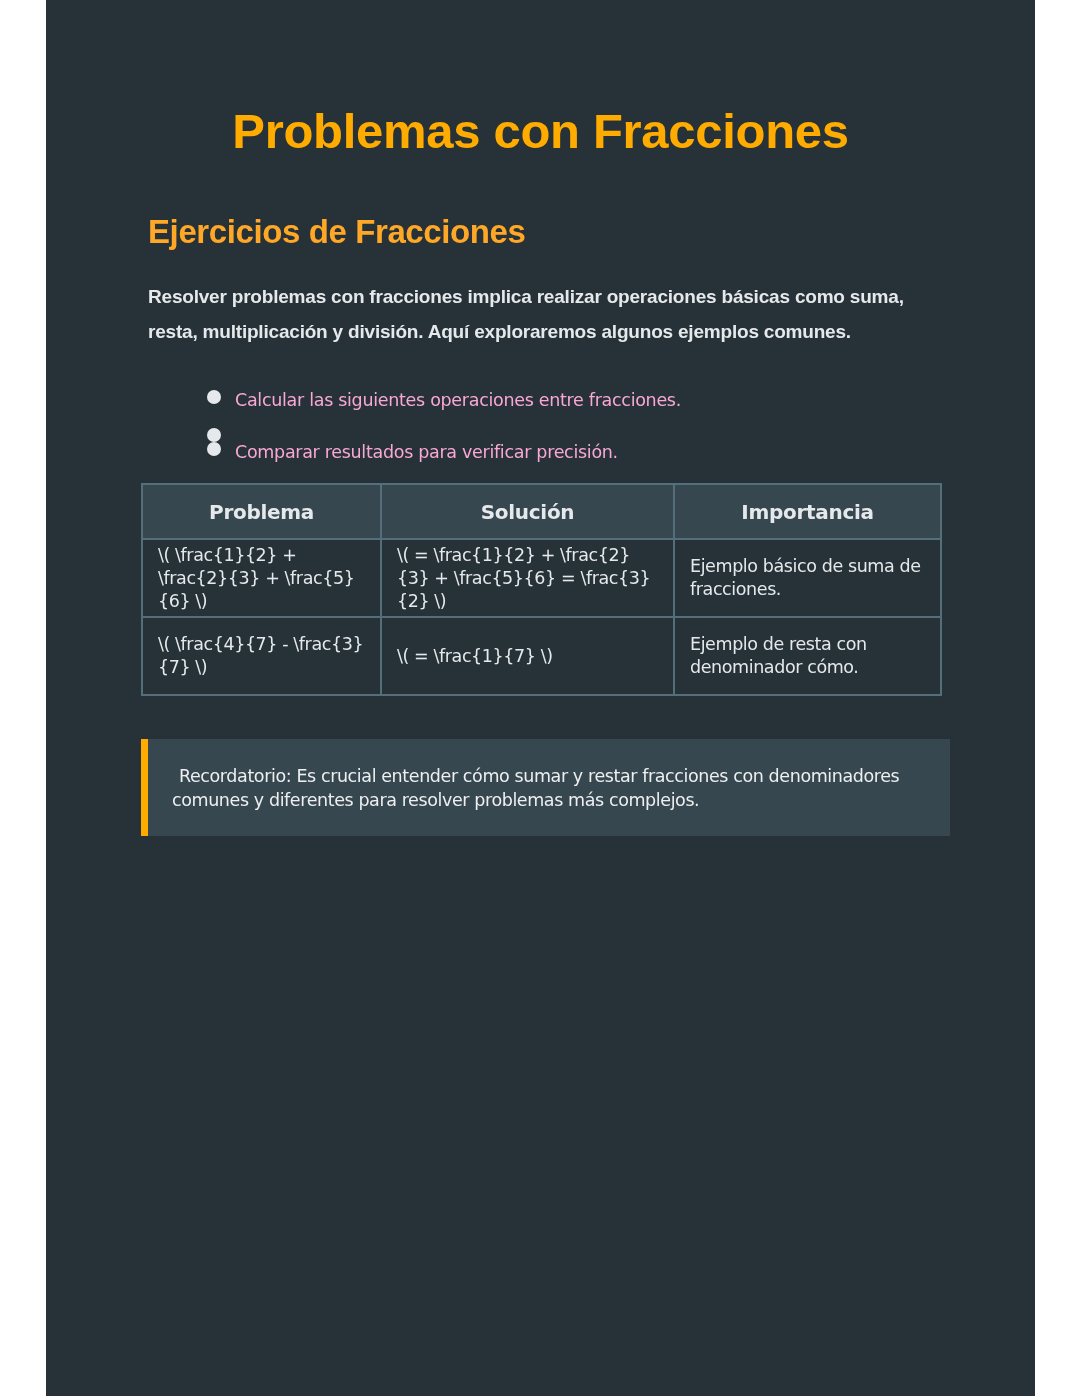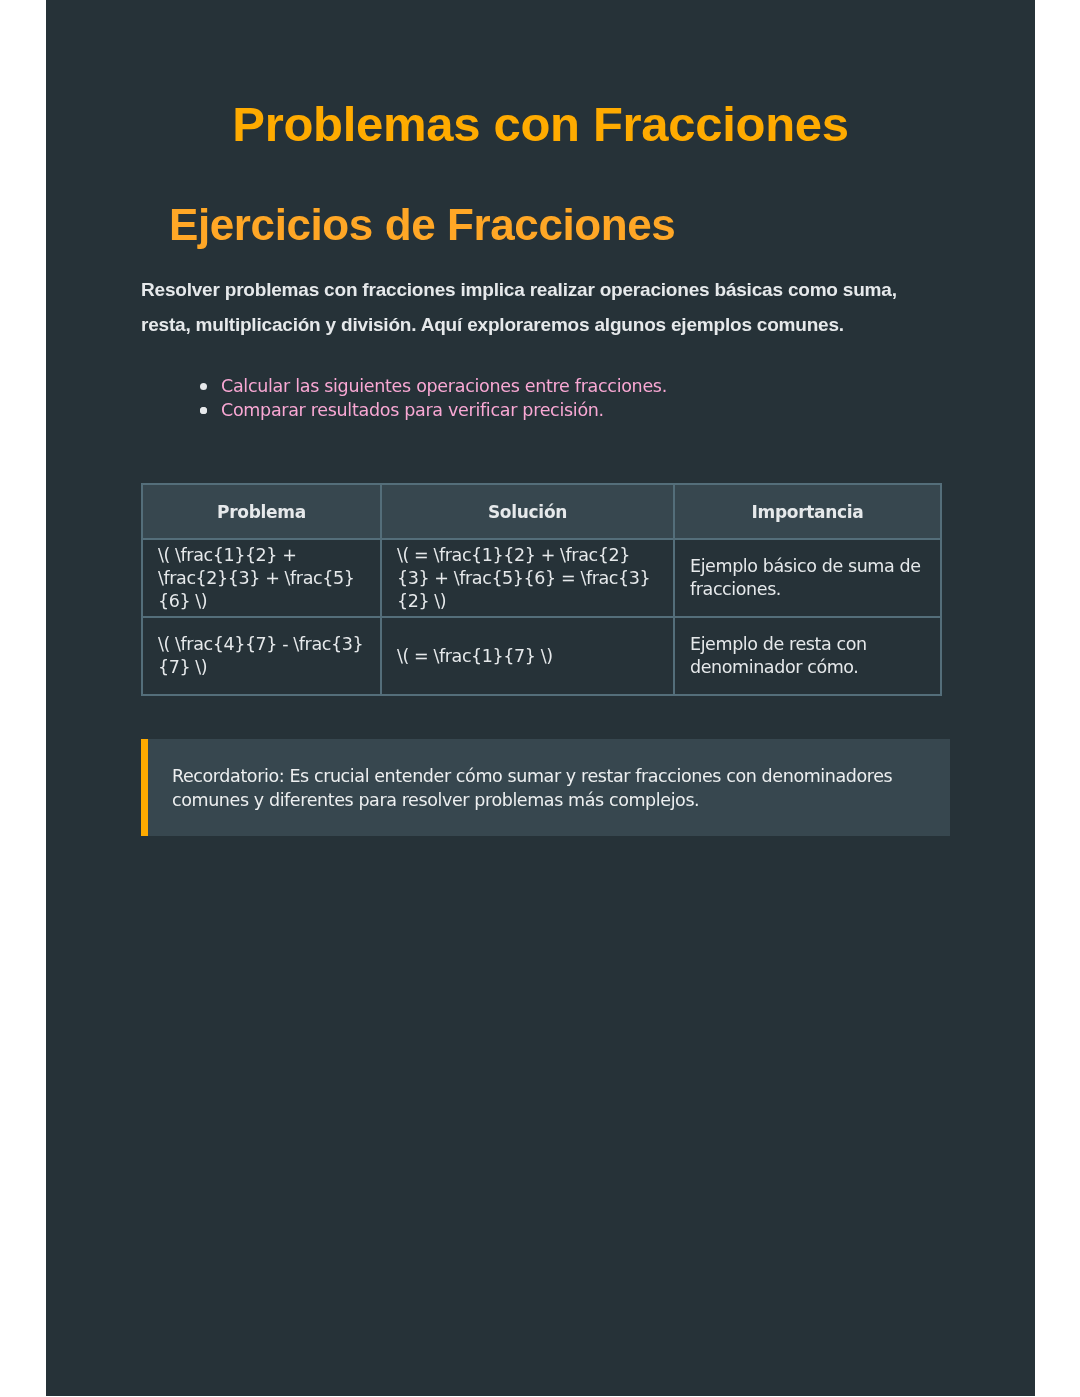--- a/index.html
+++ b/index.html
@@ -1,15 +1,15 @@
 <!DOCTYPE html>
 <html><head>
   <meta charset="utf-8">
   <style>
-    * { box-sizing: border-box; margin: 0; padding: 0; }
+    * { box-sizing: border-box; margin: 0; padding: 7px; }
     html, body {
       width: 1080px;
       height: 1397px;
       background: #ffffff;
       font-family: "Liberation Sans", sans-serif;
       overflow: hidden;
     }
     .page {
       position: absolute;
       left: 46px;
@@ -29,24 +29,23 @@
       font-size: 49px;
       line-height: 64px;
       letter-spacing: -0.3px;
     }
     .subtitle {
       position: absolute;
       left: 95px;
       top: 203px;
       color: #FFA726;
       font-weight: bold;
-      font-size: 44px;
+      font-size: 33px;
       line-height: 44px;
       letter-spacing: -0.4px;
-      margin-left: 28px;
     }
     .intro {
       position: absolute;
       left: 95px;
       top: 272px;
       width: 800px;
       color: #E6E9EB;
       font-size: 19px;
       line-height: 35px;
       letter-spacing: -0.2px;
@@ -86,21 +85,21 @@
       color: #E6E9EB;
     }
     .table th, .table td {
       border: 2px solid #546E7A;
     }
     .table th {
       background: #37474F;
       height: 55px;
       font-family: "DejaVu Sans", sans-serif;
       font-weight: bold;
-      font-size: 17px;
+      font-size: 20px;
       text-align: center;
       letter-spacing: -0.3px;
     }
     .table td {
       height: 78px;
       padding: 0 15px;
       font-family: "DejaVu Sans", sans-serif;
       font-size: 17.5px;
       line-height: 23px;
       vertical-align: middle;

